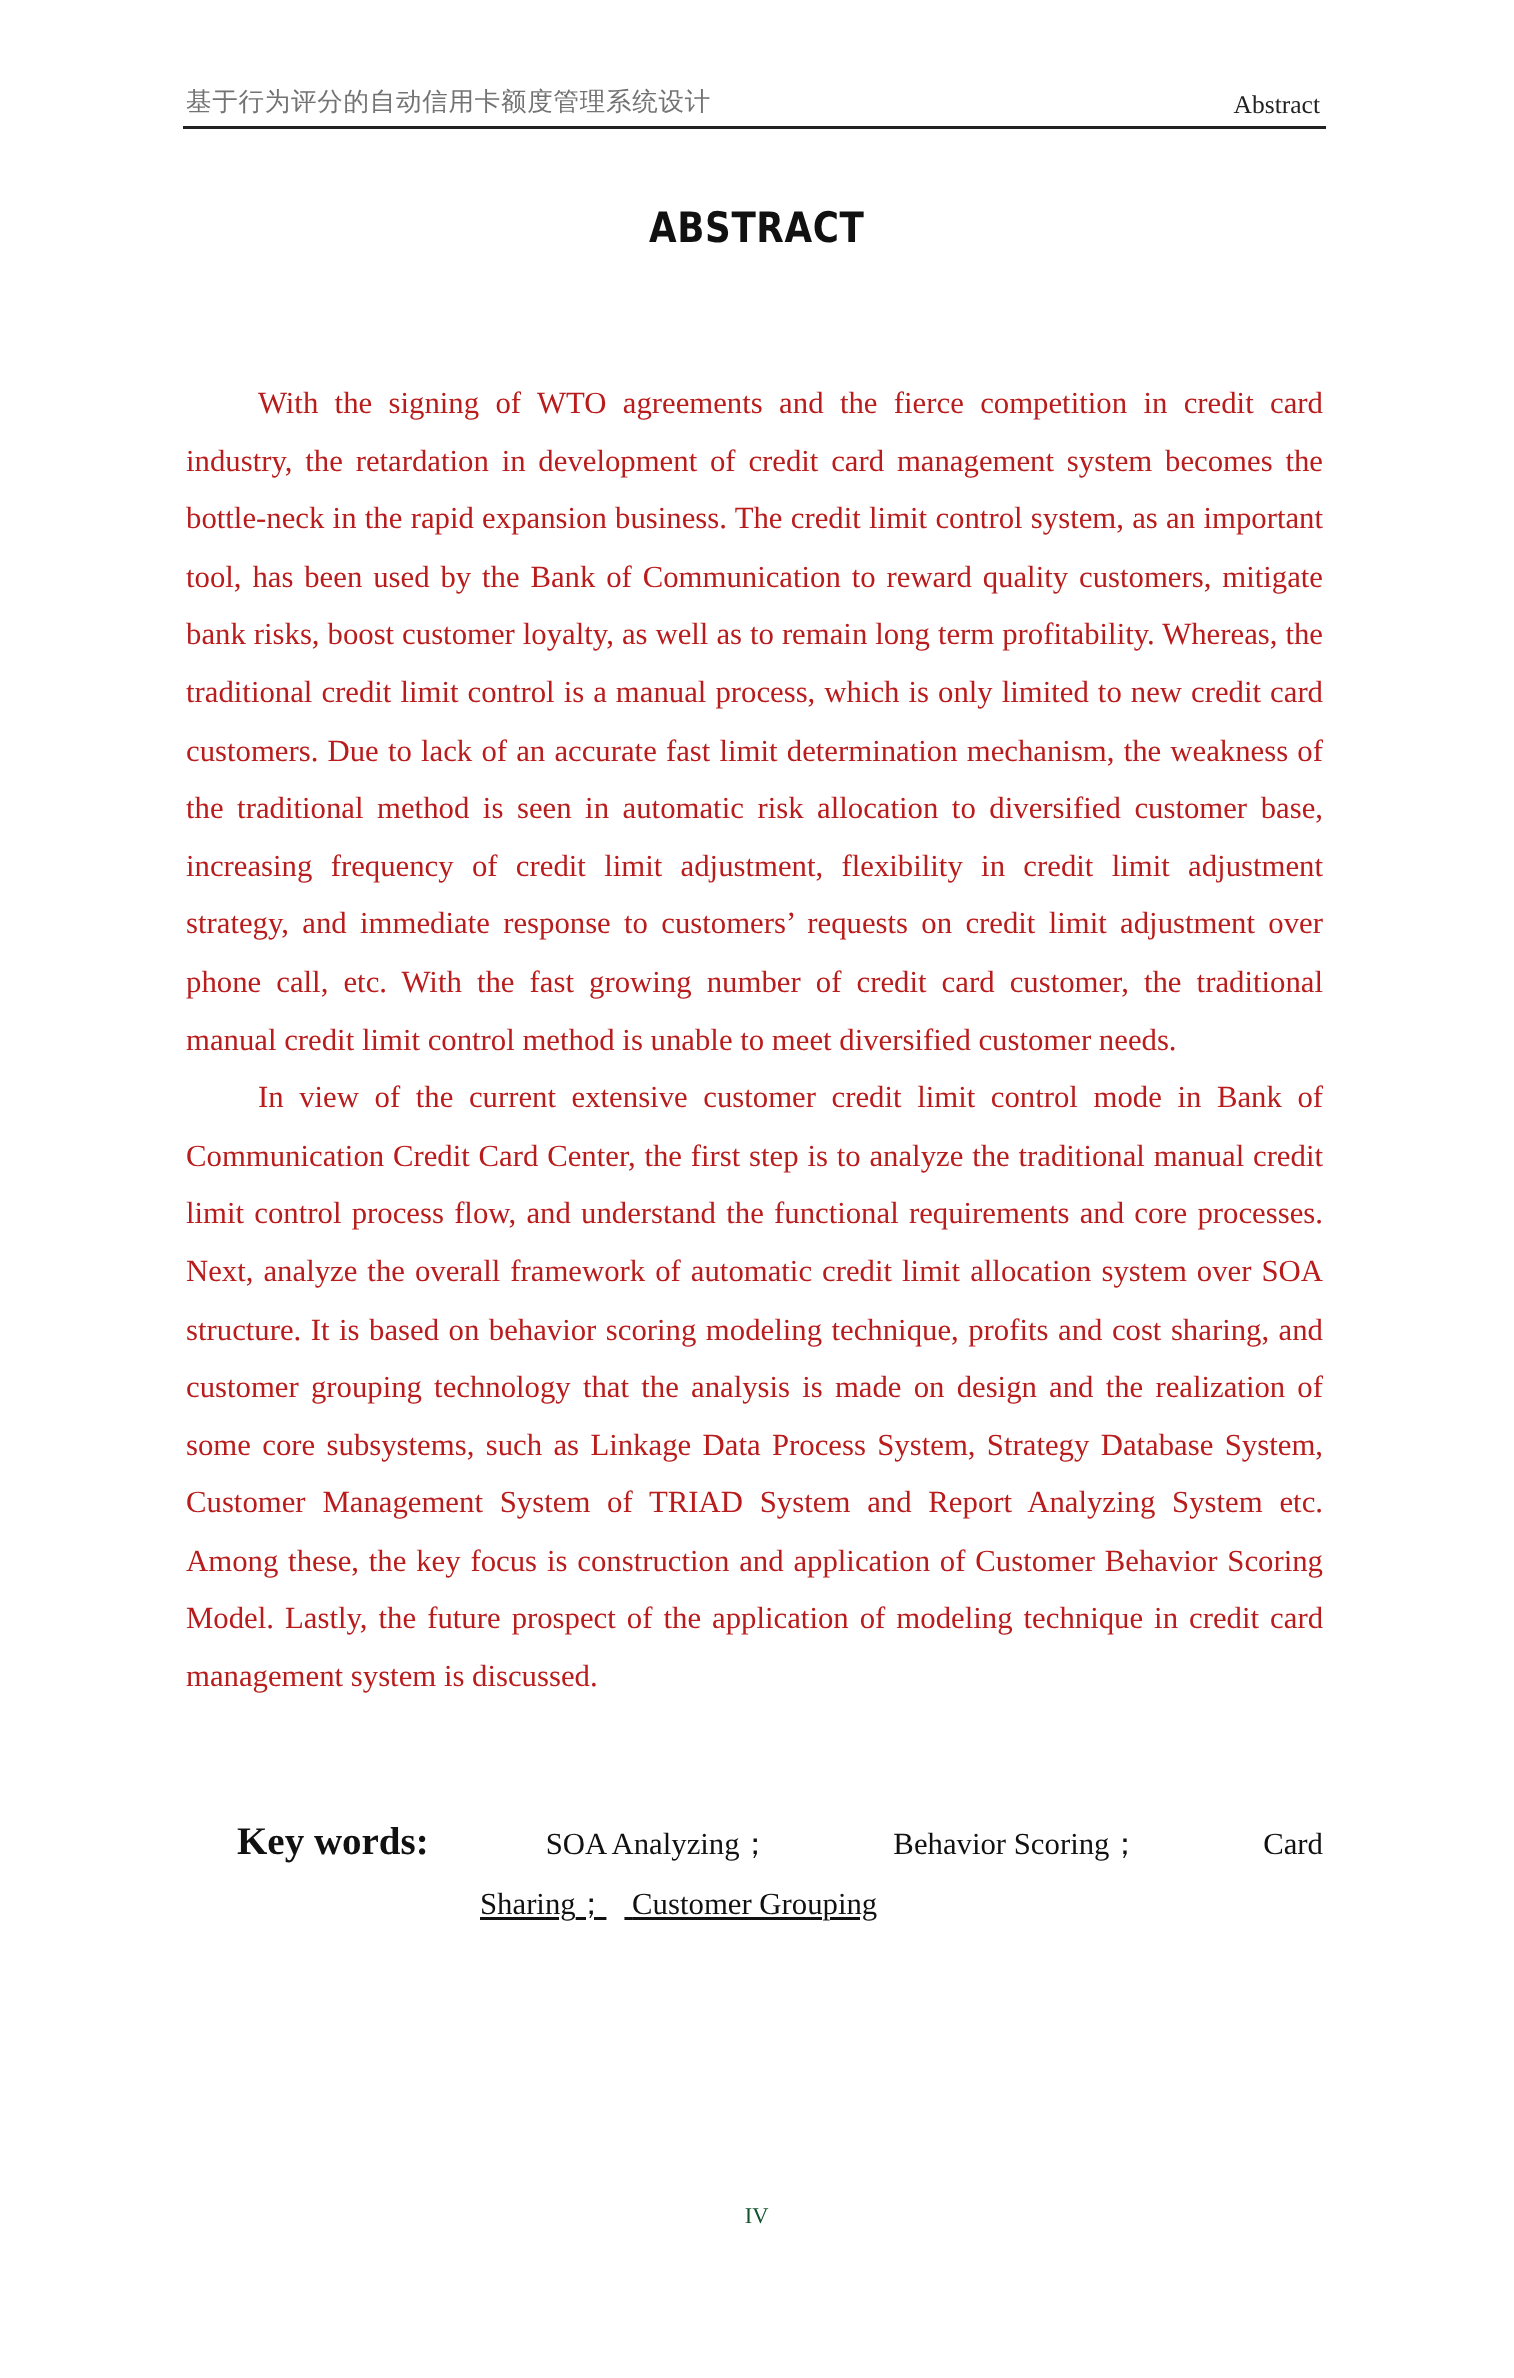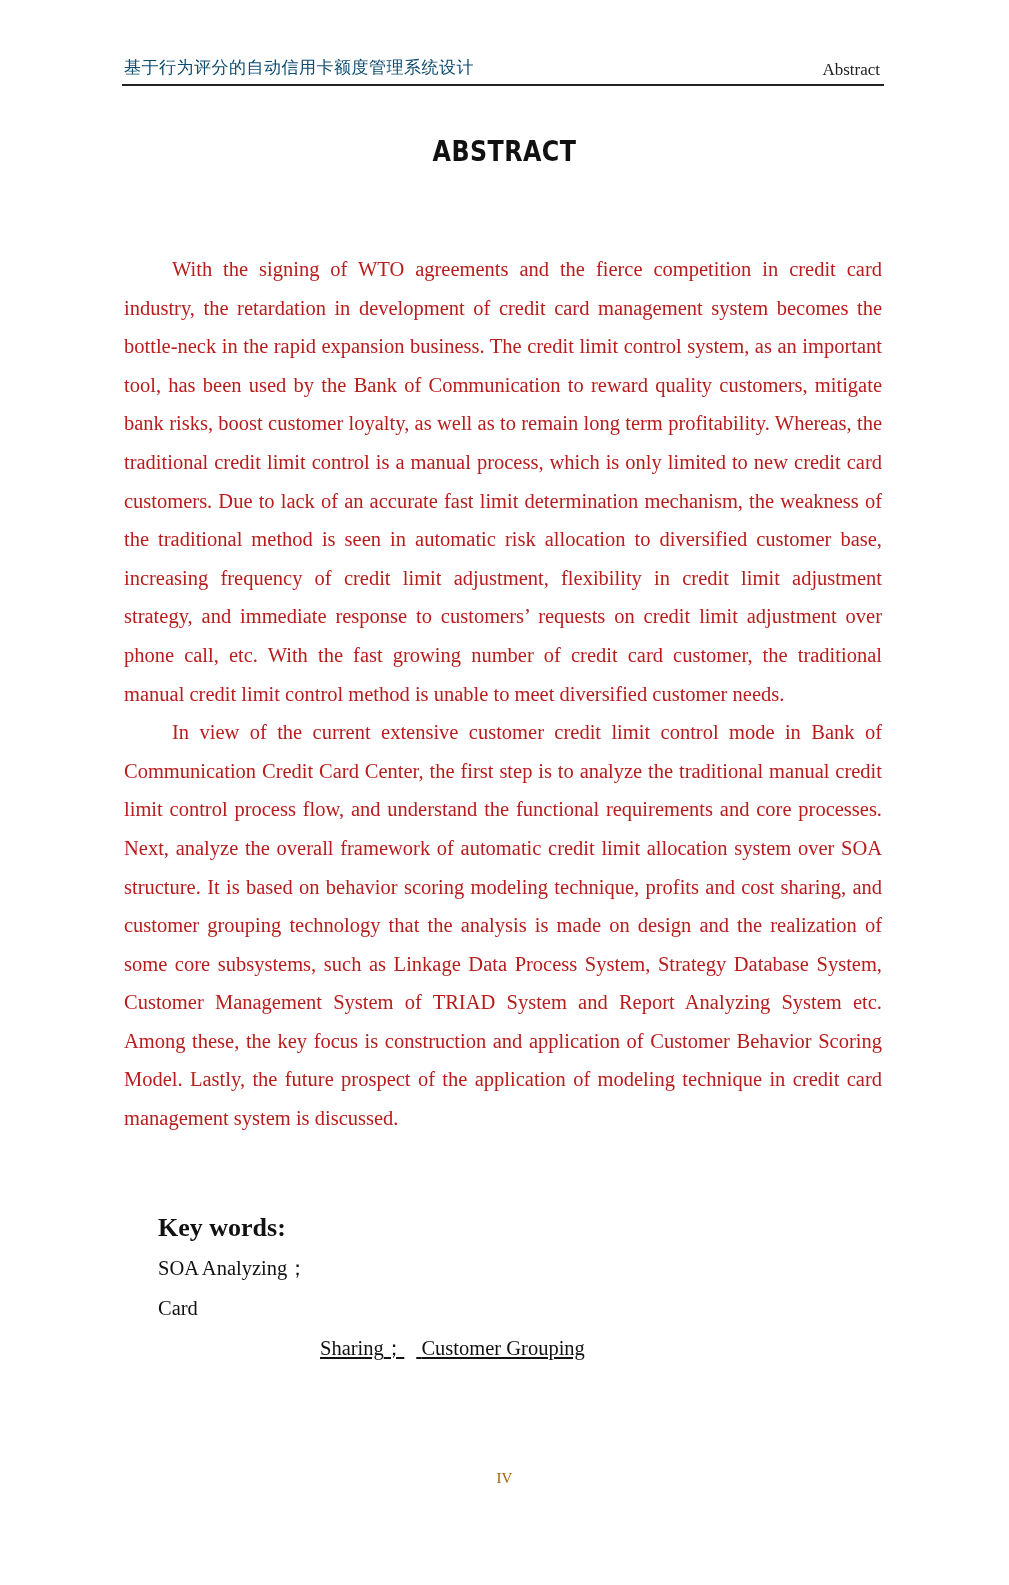--- a/index.html
+++ b/index.html
@@ -6,47 +6,47 @@
   body {
     width: 1009px; height: 1585px; position: relative; overflow: hidden;
     font-family: "Liberation Serif", serif; color: #111;
   }
   .header {
     position: absolute; left: 122px; top: 52px; width: 762px; height: 32px;
     border-bottom: 2px solid #222;
   }
   .header-left {
     position: absolute; left: 2px; top: 4px;
-    font-family: "DejaVu Serif", serif; font-size: 17px; letter-spacing: 0.5px; color: #0c4a6e;
+    font-family: "DejaVu Serif", serif; font-size: 17px; letter-spacing: 0.5px; color: #737373;
   }
   .header-right {
     position: absolute; right: 4px; top: 8px;
     font-size: 17px; color: #222;
   }
   .title {
     position: absolute; left: 0; width: 1009px; top: 135px; text-align: center;
     font-family: "DejaVu Sans", sans-serif; font-weight: bold; font-size: 28px;
     letter-spacing: 0.5px; transform: scaleX(0.85); color: #111;
   }
   .body-text {
     position: absolute; left: 124px; top: 250px; width: 758px;
     font-size: 20.5px; line-height: 38.6px; text-align: justify; color: #b91c1c;
   }
   .body-text p { margin: 0; text-indent: 48px; }
   .keywords {
     position: absolute; left: 158px; top: 1208px; width: 724px;
     font-size: 20.5px; line-height: 40px; color: #111;
   }
   .kw-label { font-weight: bold; font-size: 26px; margin-right: 8px; }
-  .kw-row1 { display: flex; justify-content: space-between; align-items: baseline; flex-direction: column; }
+  .kw-row1 { display: flex; justify-content: space-between; align-items: baseline; }
   .kw-row2 { padding-left: 162px; text-decoration: underline; }
   .kw-sep { margin: 0 12px 0 0; }
   .page-number {
     position: absolute; left: 0; width: 1009px; top: 1470px; text-align: center;
-    font-size: 15px; color: #a16207;
+    font-size: 15px; color: #14532d;
   }
 </style>
 </head>
 <body>
 
 <div class="header">
   <span class="header-left">基于行为评分的自动信用卡额度管理系统设计</span>
   <span class="header-right">Abstract</span>
 </div>
 
@@ -54,20 +54,21 @@
 
 <div class="body-text">
   <p>With the signing of WTO agreements and the fierce competition in credit card industry, the retardation in development of credit card management system becomes the bottle-neck in the rapid expansion business.  The credit limit control system, as an important tool, has been used by the Bank of Communication to reward quality customers, mitigate bank risks, boost customer loyalty, as well as to remain long term profitability.  Whereas, the traditional credit limit control is a manual process, which is only limited to new credit card customers. Due to lack of an accurate fast limit determination mechanism, the weakness of the traditional method is seen in automatic risk allocation to diversified customer base, increasing frequency of credit limit adjustment, flexibility in credit limit adjustment strategy, and immediate response to customers’ requests on credit limit adjustment over phone call, etc. With the fast growing number of credit card customer, the traditional manual credit limit control method is unable to meet diversified customer needs.</p>
   <p>In view of the current extensive customer credit limit control mode in Bank of Communication Credit Card Center, the first step is to analyze the traditional manual credit limit control process flow, and understand the functional requirements and core processes. Next, analyze the overall framework of automatic credit limit allocation system over SOA structure. It is based on behavior scoring modeling technique, profits and cost sharing, and customer grouping technology that the analysis is made on design and the realization of some core subsystems, such as Linkage Data Process System, Strategy Database System, Customer Management System of TRIAD System and Report Analyzing System etc. Among these, the key focus is construction and application of Customer Behavior Scoring Model. Lastly, the future prospect of the application of modeling technique in credit card management system is discussed.</p>
 </div>
 
 <div class="keywords">
   <div class="kw-row1">
     <span class="kw-label">Key words:</span>
     <span><span>SOA Analyzing</span><span class="kw-sep">；</span></span>
+    <span><span>Behavior Scoring</span><span class="kw-sep">；</span></span>
     <span id="kw3a">Card</span>
   </div>
   <div class="kw-row2">
     <span id="kw3b">Sharing</span><span class="kw-sep">；</span>
     <span>Customer Grouping</span>
   </div>
 </div>
 
 <div class="page-number">IV</div>
 

